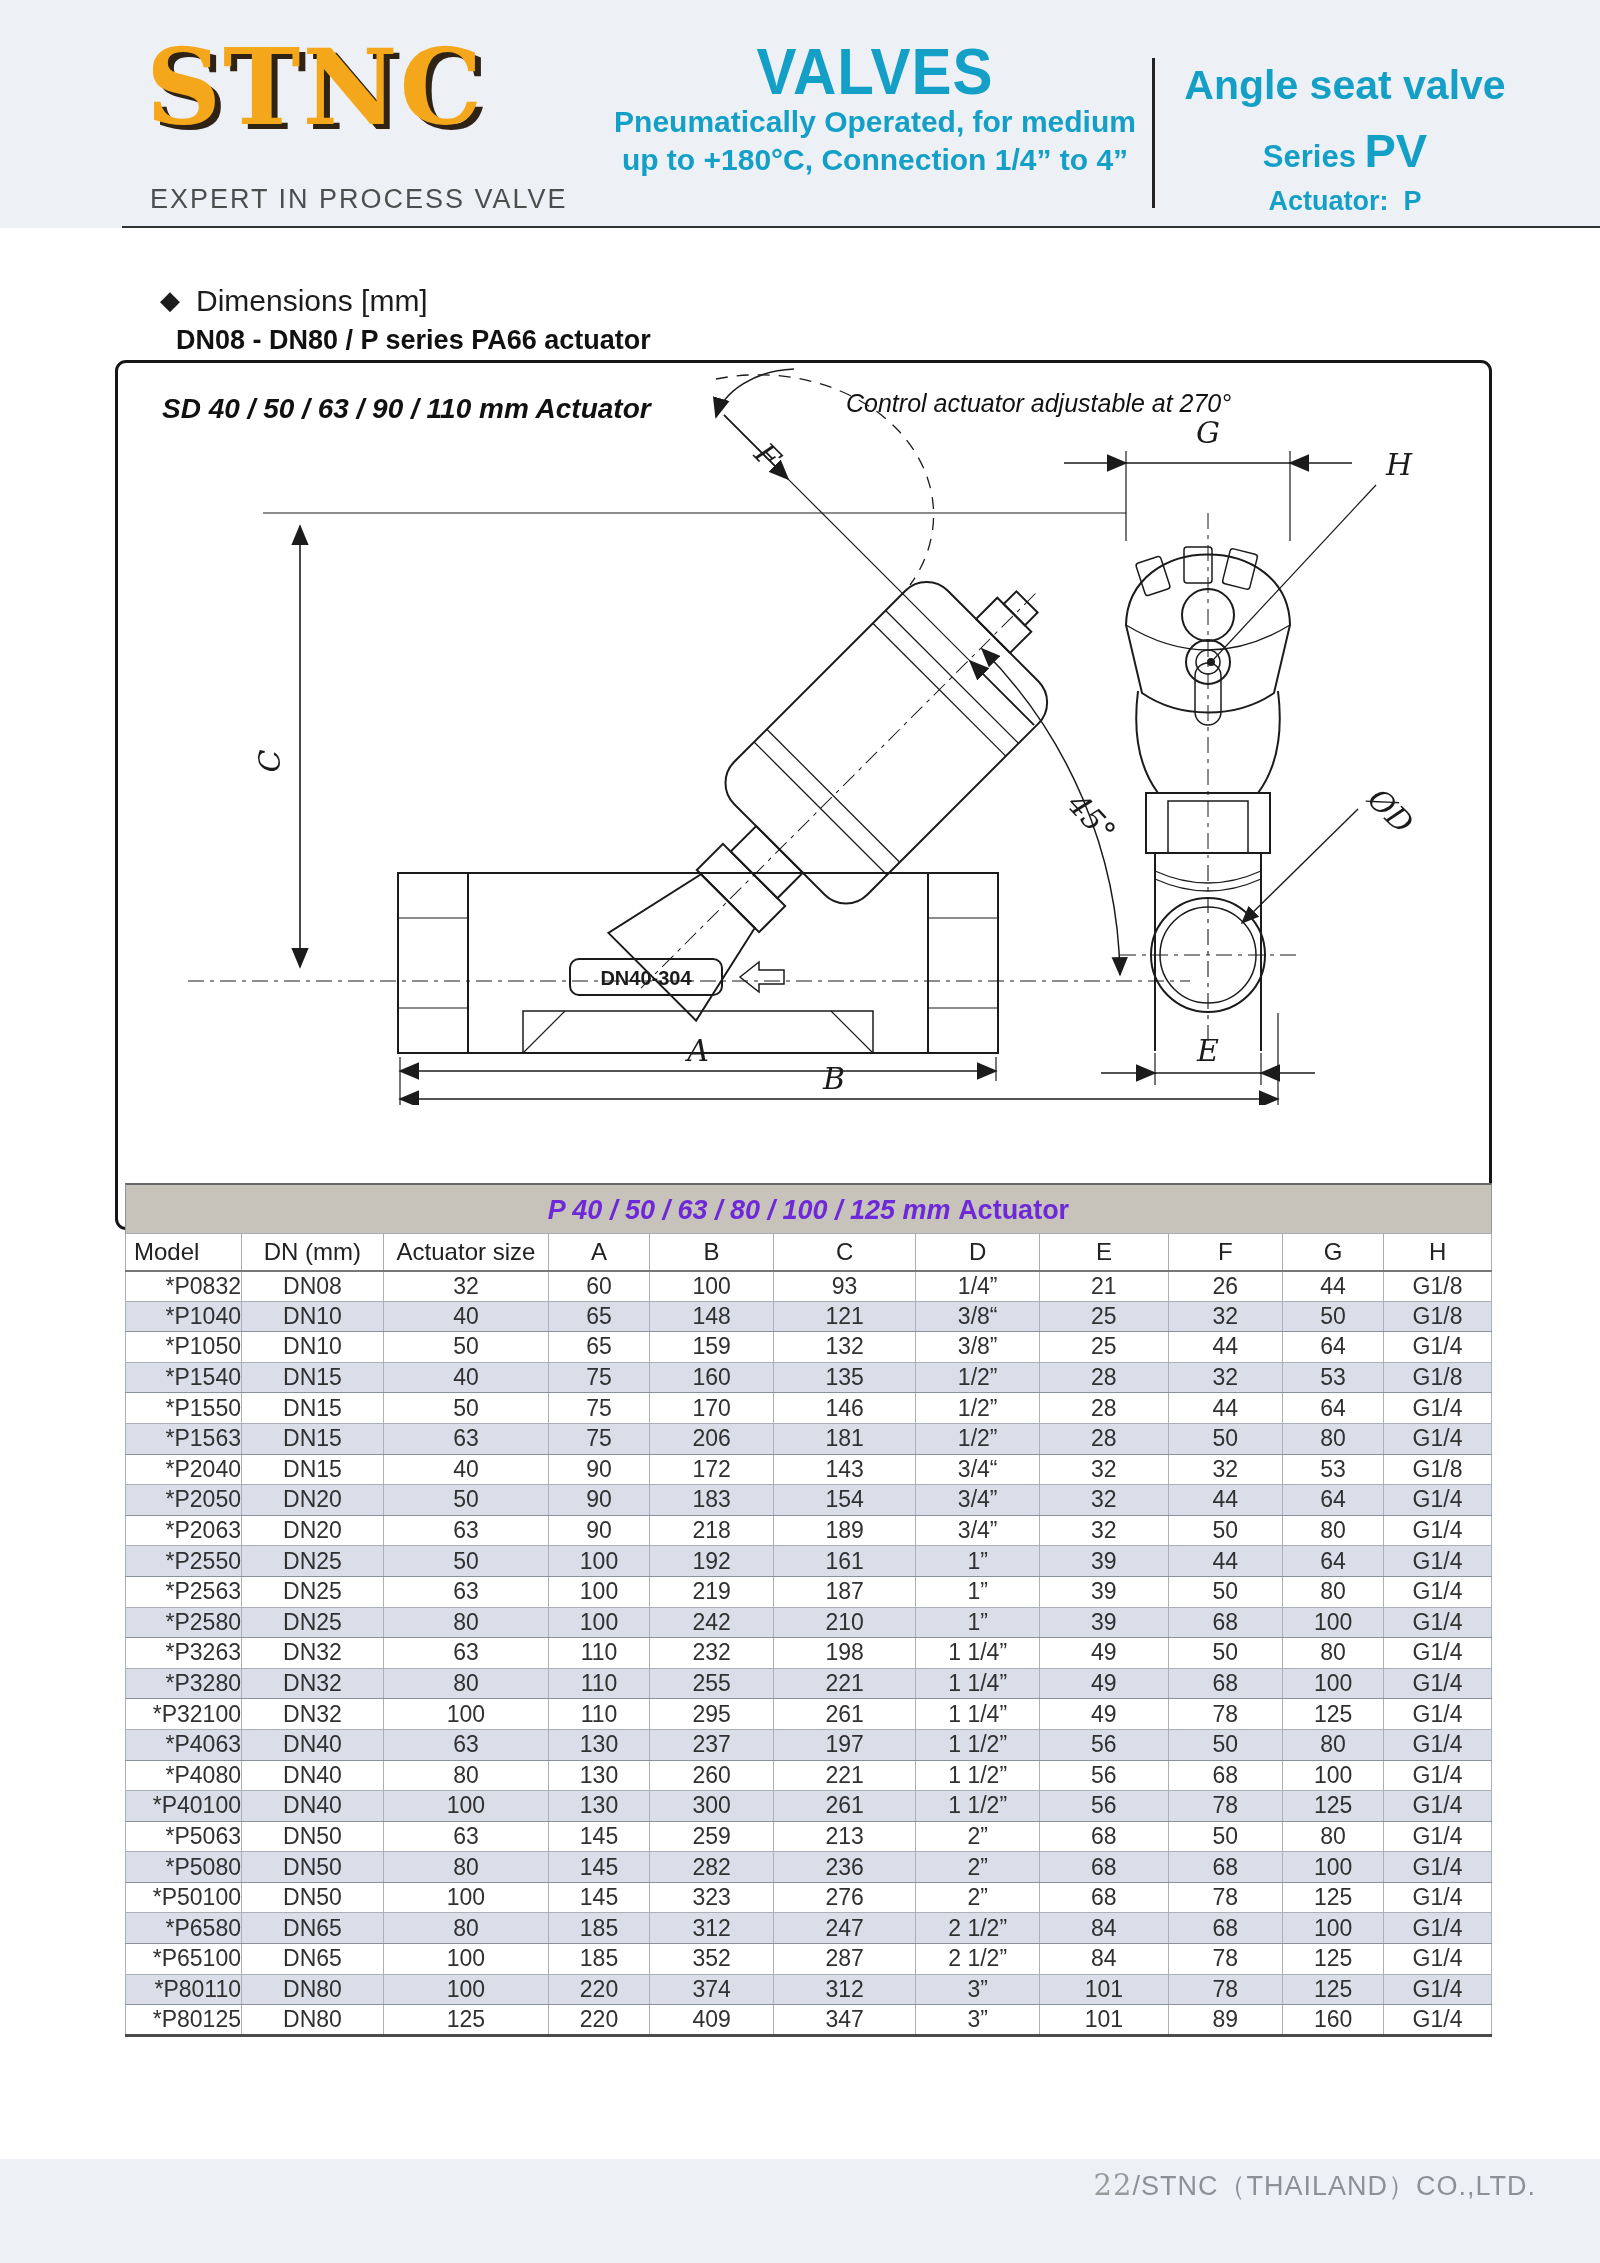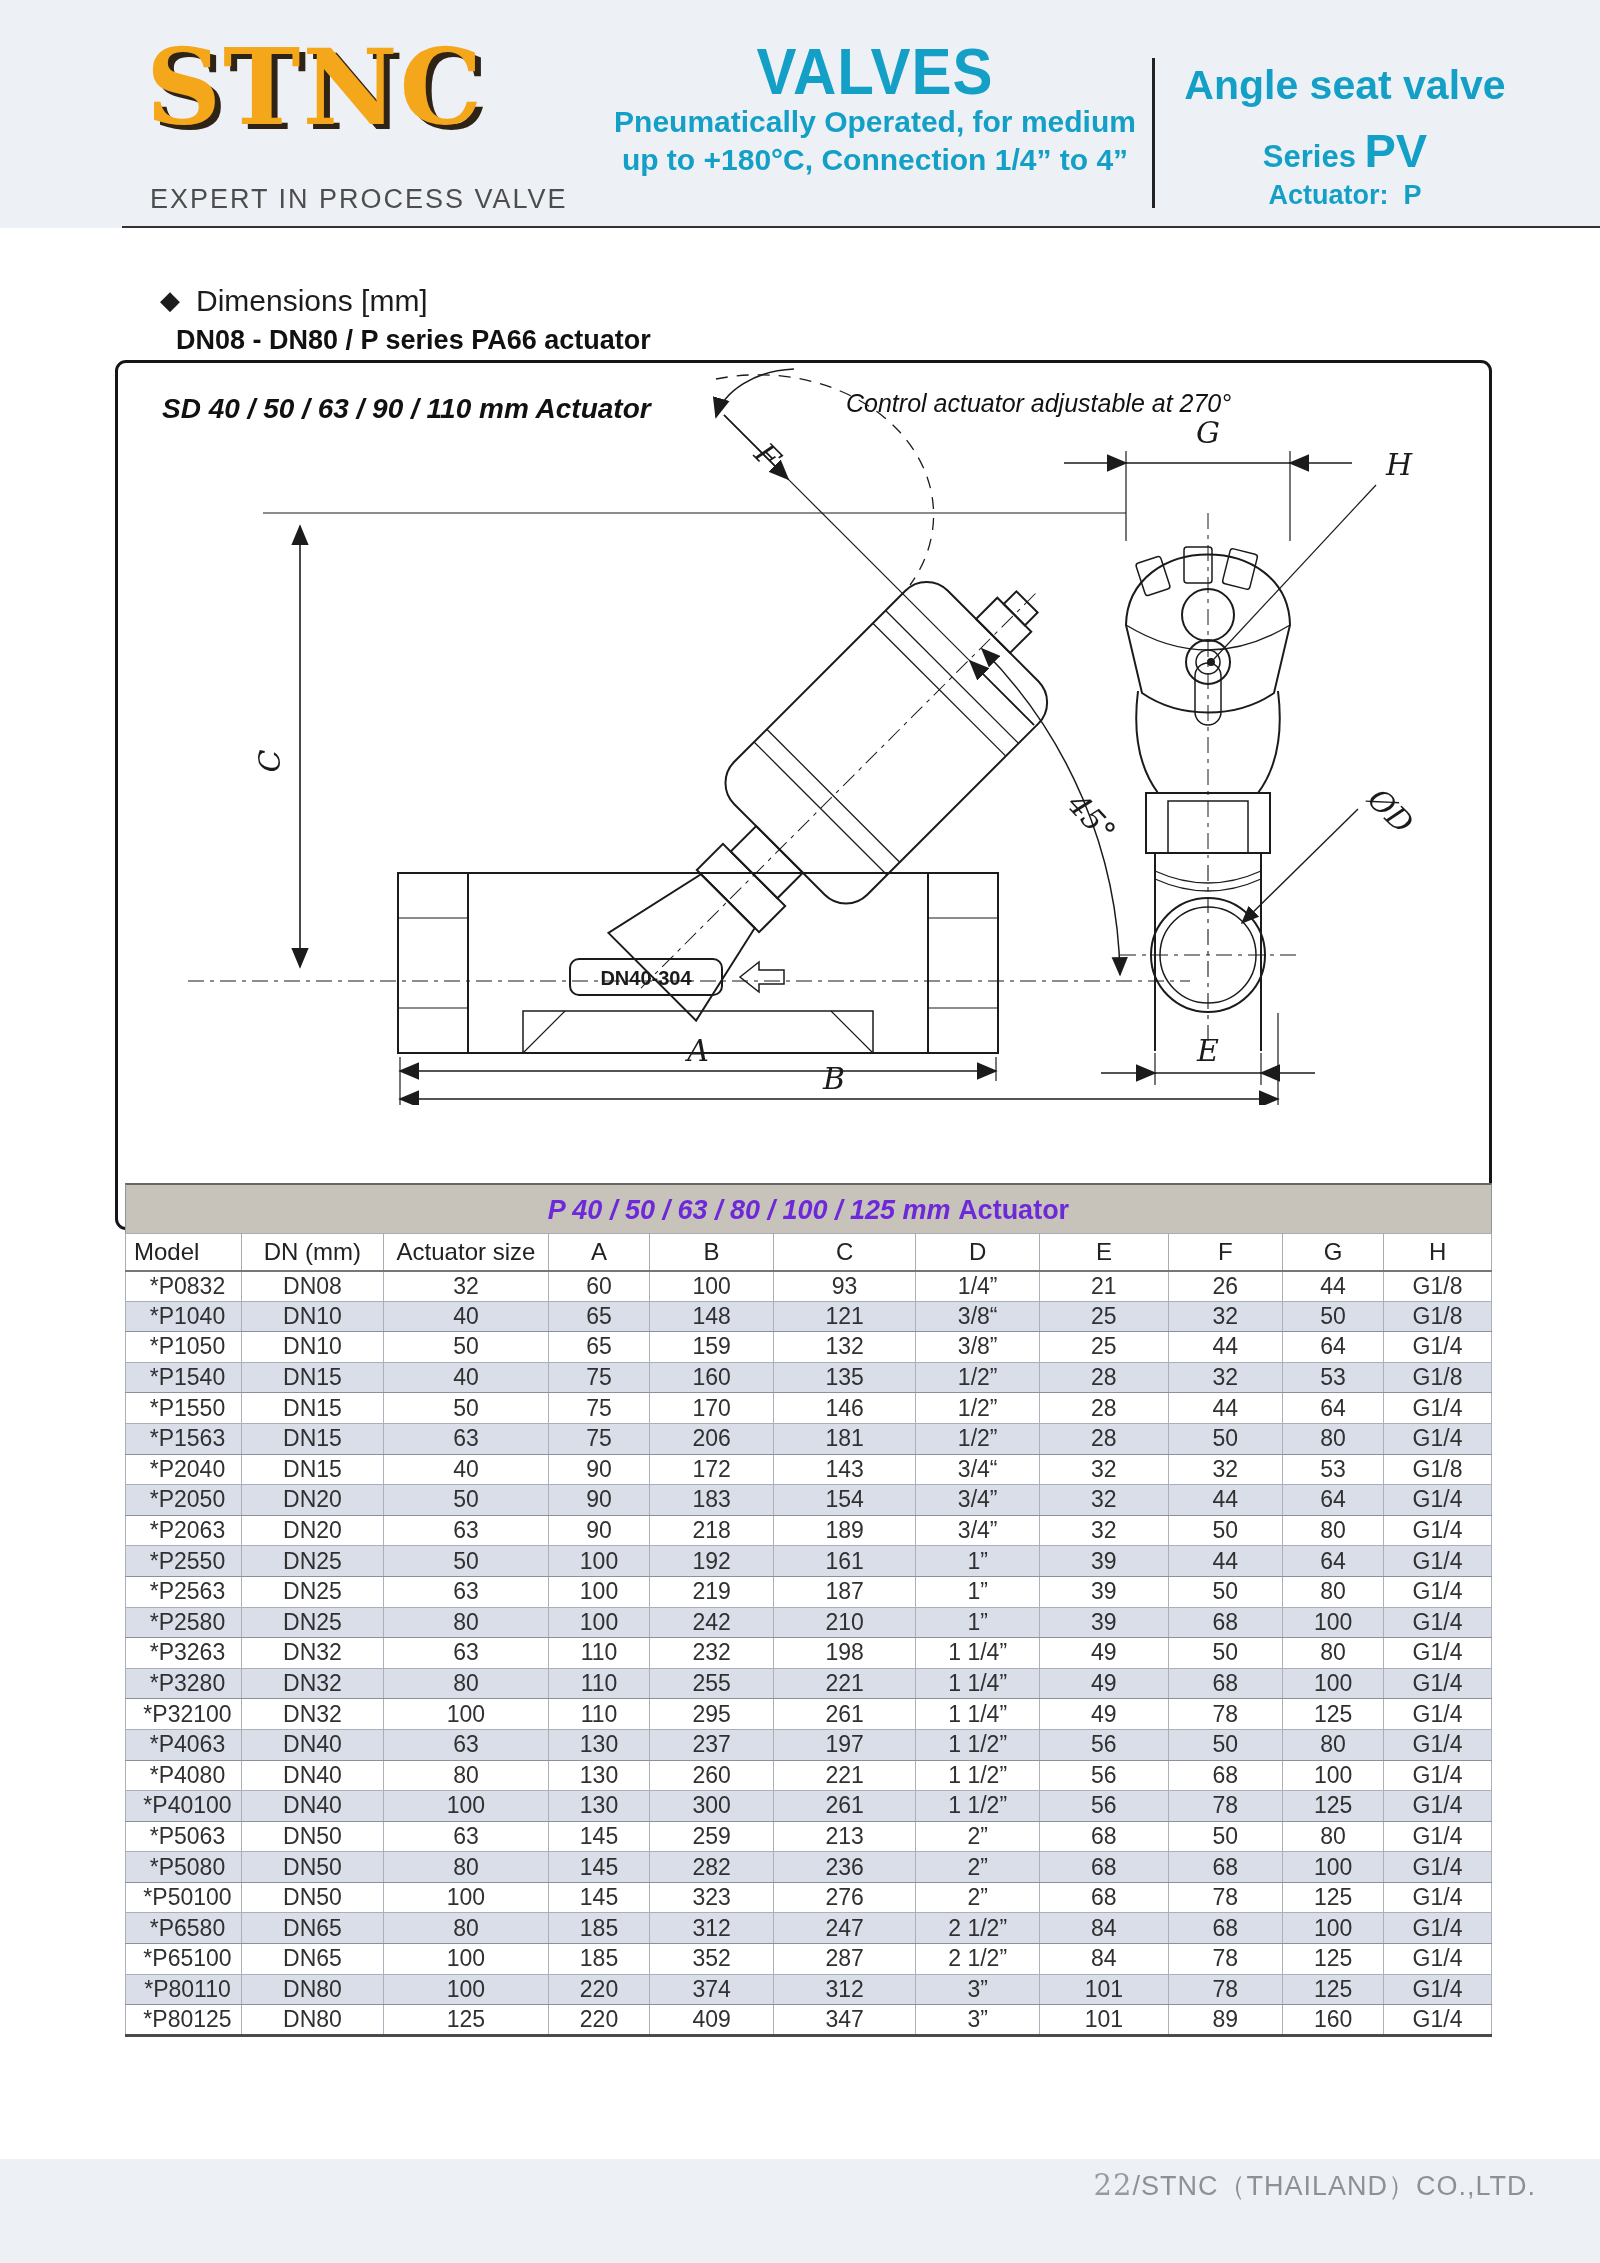--- a/index.html
+++ b/index.html
@@ -16,21 +16,21 @@
         text-shadow:6px 5px 0 #2f2316;line-height:1;}
   .tagline{position:absolute;left:150px;top:184px;font-size:27px;color:#4d4d4d;letter-spacing:2px;}
   .head-center{position:absolute;left:610px;top:40px;width:530px;text-align:center;color:var(--cyan);}
   .head-center .valves{font-size:60px;font-weight:bold;letter-spacing:1px;line-height:1.05;transform:scaleY(1.08);}
   .head-center .sub{font-size:30px;font-weight:bold;line-height:1.27;white-space:nowrap;}
   .head-divider{position:absolute;left:1152px;top:58px;width:3px;height:150px;background:#222;}
   .head-right{position:absolute;left:1175px;top:62px;width:340px;text-align:center;color:var(--cyan);}
   .head-right .product{font-size:41px;font-weight:bold;}
   .head-right .series{margin-top:14px;font-size:31px;font-weight:bold;}
   .head-right .series .code{font-size:47px;}
-  .head-right .act{margin-top:2px;font-size:27px;font-weight:bold;white-space:pre;}
+  .head-right .act{margin-top:8px;font-size:27px;font-weight:bold;white-space:pre;}
   .head-rule{position:absolute;left:122px;top:226px;width:1478px;height:2px;background:#333;}
 
   
   .sec{position:absolute;left:160px;top:284px;font-size:30px;color:#1c1c1c;}
   .sec .diamond{font-size:26px;margin-right:16px;position:relative;top:-2px;}
   .sec-sub{position:absolute;left:176px;top:325px;font-size:27px;font-weight:bold;color:#111;}
 
   
   .diagram-box{position:absolute;left:115px;top:360px;width:1377px;height:870px;
                border:3px solid #161616;border-radius:11px;background:#fff;text-align:center;}
@@ -51,21 +51,21 @@
              font-size:27px;color:#6d28d9;}
   .tbl-title .em{font-style:italic;font-weight:bold;}
   .tbl-title .strong{font-weight:bold;}
   table.spec{width:100%;border-collapse:collapse;table-layout:fixed;
              border:1px solid #8f959d;border-bottom:3px solid #4a4a4a;}
   table.spec th{height:37px;font-size:24px;font-weight:normal;color:#222;
                 border:1px solid #a8adb5;border-bottom:2px solid #777;background:#fff;text-align:center;}
   table.spec th:first-child{text-align:left;padding-left:8px;}
   table.spec td{height:30.6px;font-size:23px;color:#303030;text-align:center;
                 border:1px solid #abb0b8;overflow:hidden;white-space:nowrap;}
-  table.spec td.model{text-align:center;padding-left:8px;}
+  table.spec td.model{text-align:right;padding-left:8px;}
   table.spec tr.stripe td{background:var(--stripe);border-top:1px solid #8b919a;border-bottom:1px solid #8b919a;}
 
   
   .band-bottom{position:absolute;left:0;top:2159px;width:1600px;height:104px;background:var(--band);}
   .footer-text{position:absolute;right:64px;top:2168px;font-size:27px;color:#8d9197;letter-spacing:1px;}
   .footer-text .pg{font-family:"DejaVu Serif","Liberation Serif",serif;font-size:29px;color:#9a9a9a;}
 </style>
 </head>
 <body>
 

